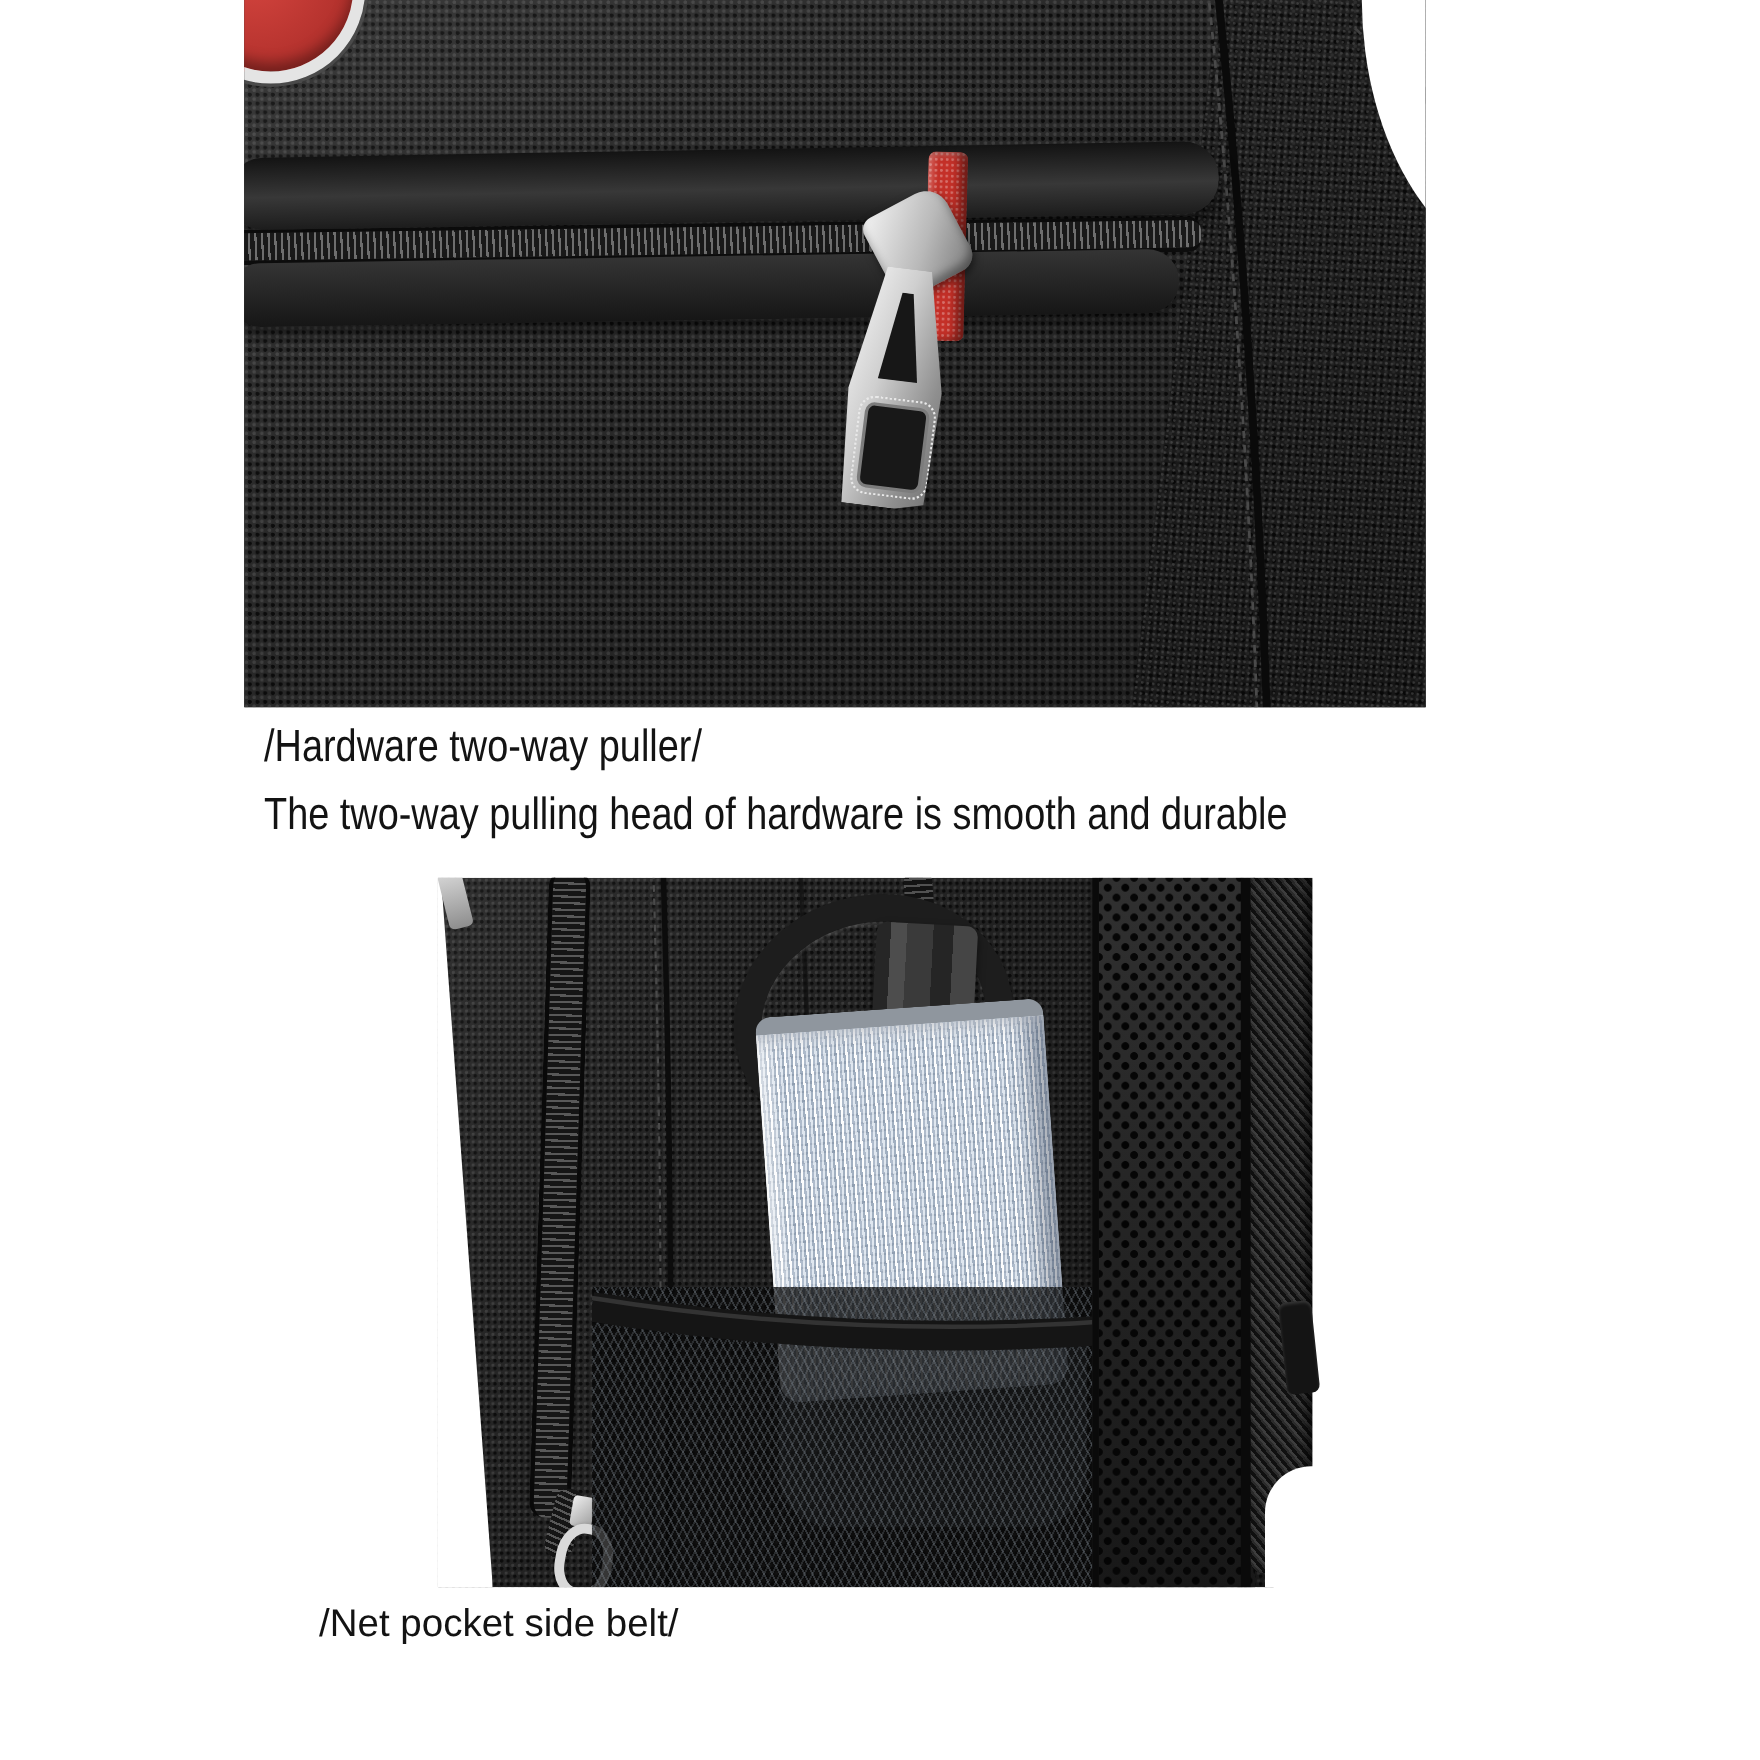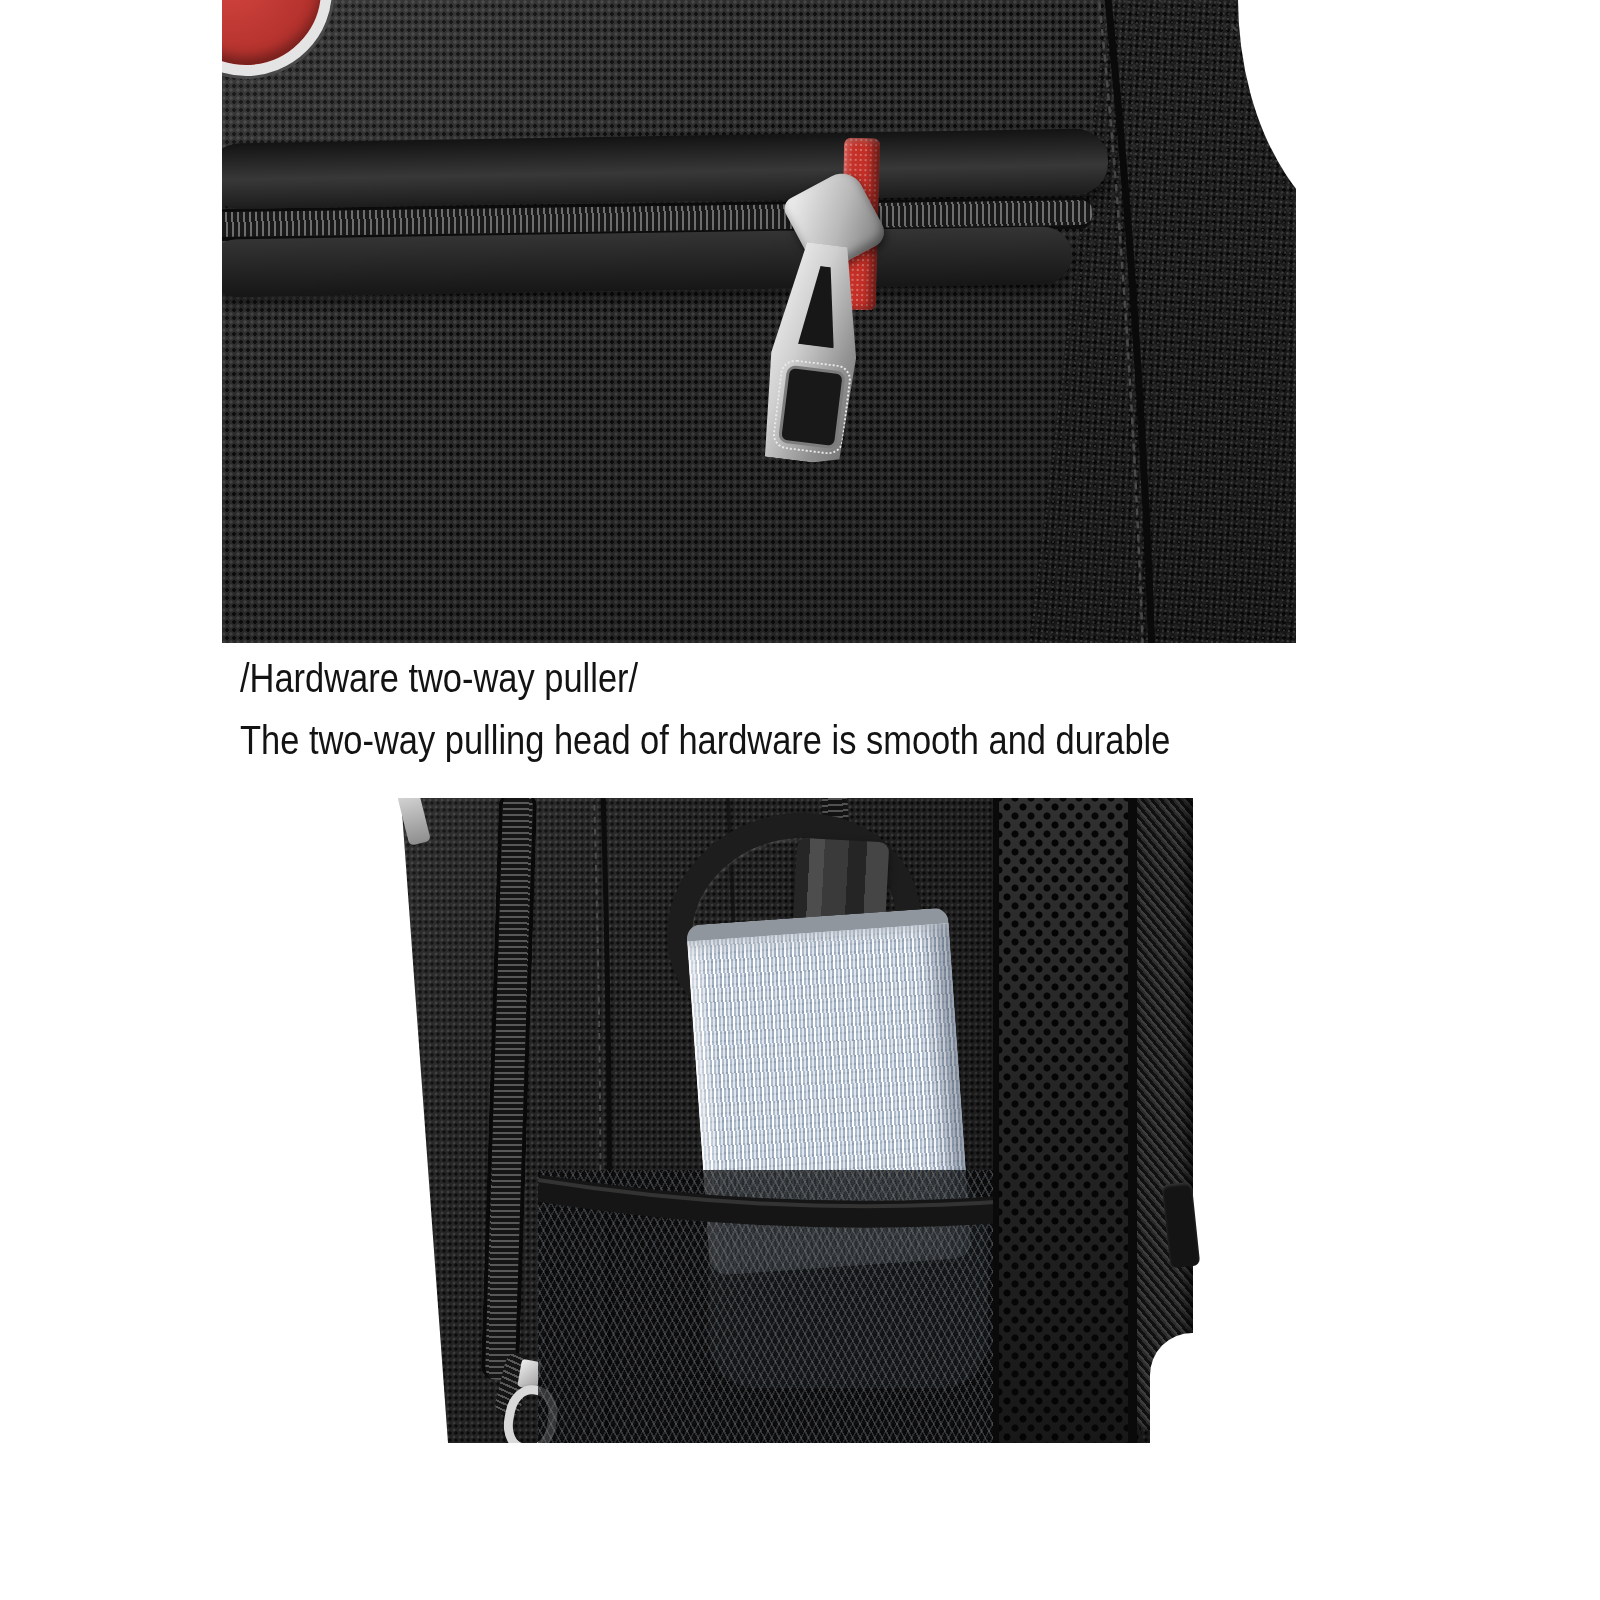--- a/index.html
+++ b/index.html
@@ -199,14 +199,15 @@
 
     <div class="p2-backmesh"></div>
     <div class="p2-strap-seam"></div>
     <div class="p2-strap"></div>
     <div class="p2-buckle"></div>
     <div class="p2-white-br"></div>
     <div class="p2-white-left"></div>
     <div class="p2-top-pull"></div>
   </figure>
 
+  <div class="cap cap-h2">/Net pocket side belt/</div>
 
 </div>
 
 </body></html>

